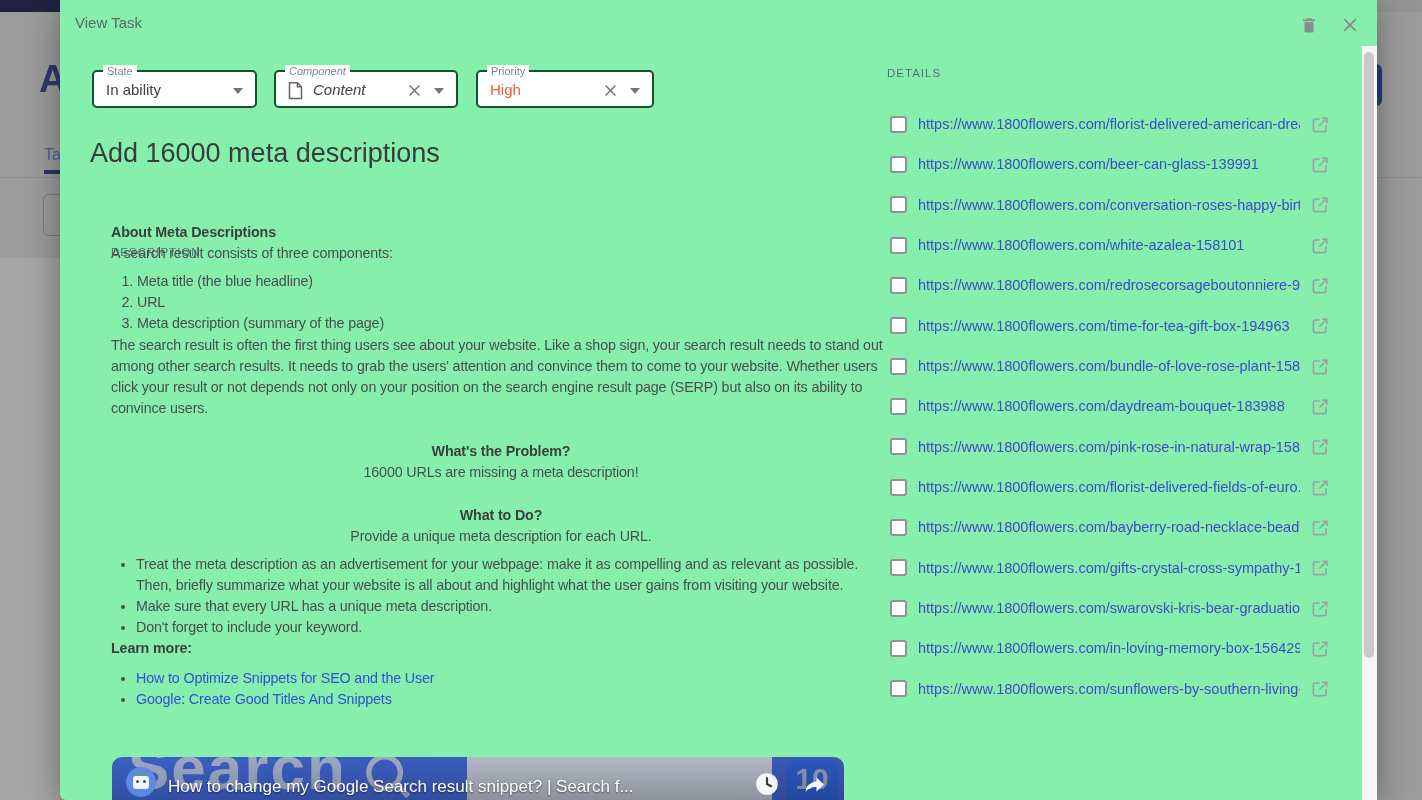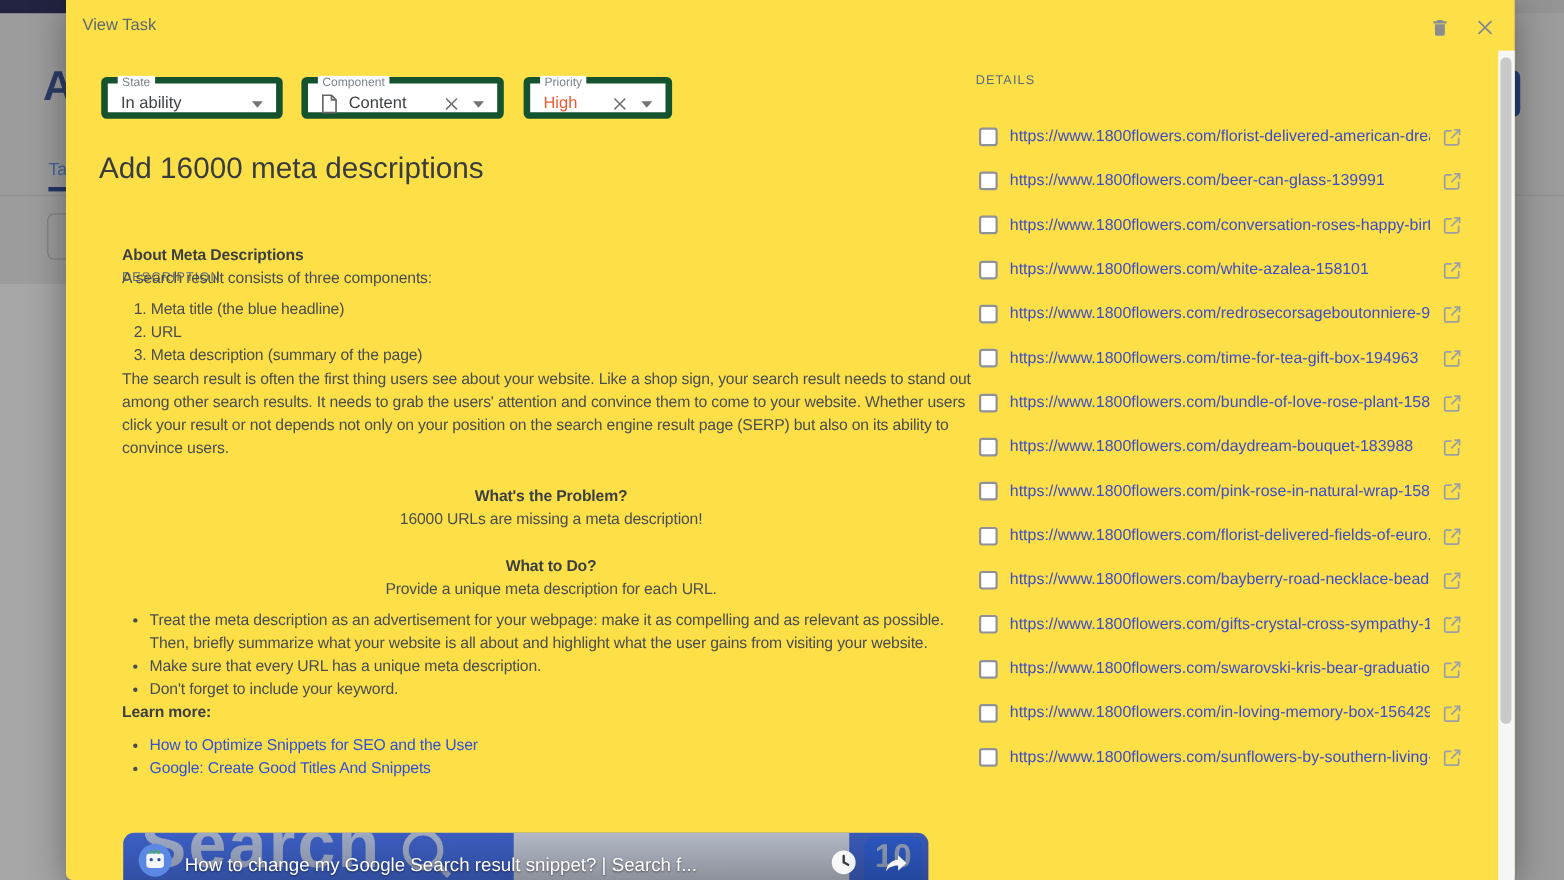--- a/index.html
+++ b/index.html
@@ -12,32 +12,32 @@
   .bd-heading { position:absolute; left:39px; top:58px; font-size:38px; font-weight:700; color:#2d3c68; }
   .bd-tab { position:absolute; left:44px; top:146px; font-size:16px; color:#45659f; }
   .bd-tab-underline { position:absolute; left:44px; top:170px; width:17px; height:4px; background:#24356b; }
   .bd-divider { position:absolute; left:0; top:177px; width:100%; height:1px; background:#8e8e8e; }
   .bd-panel { position:absolute; left:0; top:258px; width:60px; height:542px; background:rgba(255,255,255,0.10); }
   .bd-button-left { position:absolute; left:43px; top:194px; width:34px; height:42px; border:1px solid #7e7e7e; border-radius:6px; }
   .bd-dot { position:absolute; left:54px; top:276px; width:8px; height:10px; background:#5a5a5a; border-radius:2px; }
   .bd-button-right { position:absolute; left:1340px; top:64px; width:42px; height:42px; background:#263e7e; border-radius:6px; }
 
   
-  .modal { position:absolute; left:60px; top:0; width:1317px; height:800px; background:#fde047;
+  .modal { position:absolute; left:60px; top:0; width:1317px; height:800px; background:#86efac;
            border-radius:0 0 6px 6px; box-shadow:0 6px 34px rgba(0,0,0,0.38); }
   .modal-title { position:absolute; left:15px; top:14px; font-size:15px; color:#5c6770; }
   .icon-btn { position:absolute; top:13px; width:24px; height:24px; display:flex; align-items:center; justify-content:center; cursor:pointer; }
   .trash-btn { left:1237px; }
   .close-btn { left:1278px; }
 
   
-  .field { position:absolute; top:70px; height:38px; border:6px solid #14532d; border-radius:5px; background:#fff; }
+  .field { position:absolute; top:70px; height:38px; border:2px solid #14532d; border-radius:5px; background:#fff; }
   .field-state { left:32px; width:165px; }
-  .field-component { left:214px; width:184px; }
-  .field-priority { left:416px; width:135px; }
+  .field-component { left:214px; width:184px;font-style:italic; }
+  .field-priority { left:416px; width:178px; }
   .field-label { position:absolute; top:-7px; left:9px; background:#fff; padding:0 4px; font-size:11px; color:#7e868c; }
   .field-value { position:absolute; left:12px; top:9px; font-size:15px; color:#3e4144; white-space:nowrap; }
   .field-component .field-value { left:37px; }
   .priority-value { color:#f05b35;text-align:center; }
   .doc-icon { position:absolute; left:12px; top:9px; }
   .caret { position:absolute; right:12px; top:16px; width:0; height:0;
            border-left:5px solid transparent; border-right:5px solid transparent; border-top:6px solid #757575; }
   .clear-x { position:absolute; right:33px; top:10px; width:17px; height:17px; cursor:pointer; }
 
   .task-title { position:absolute; left:30px; top:138px; font-size:27px; font-weight:400; color:#393c3f; }

